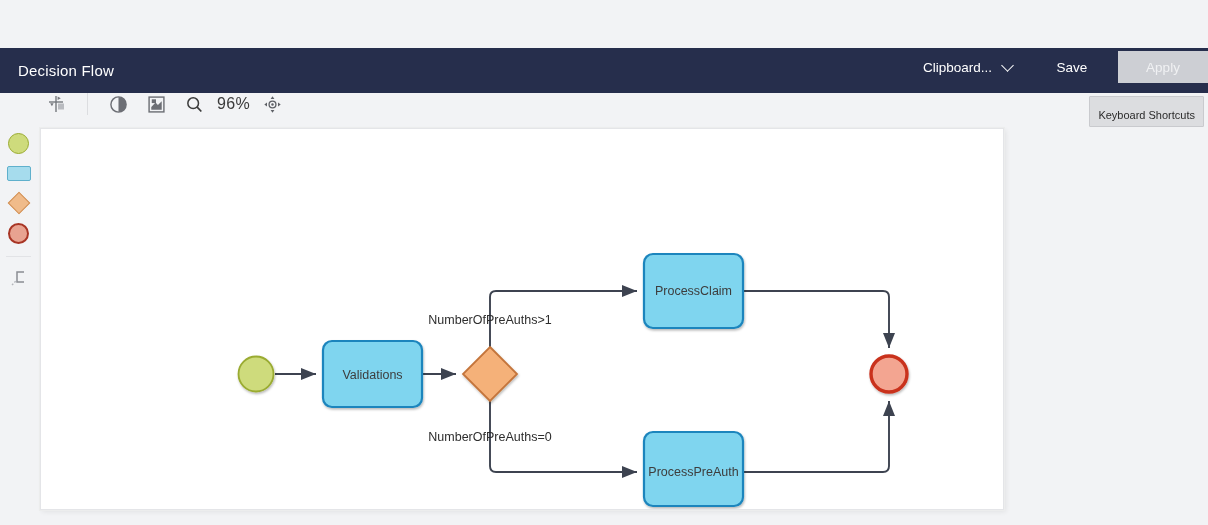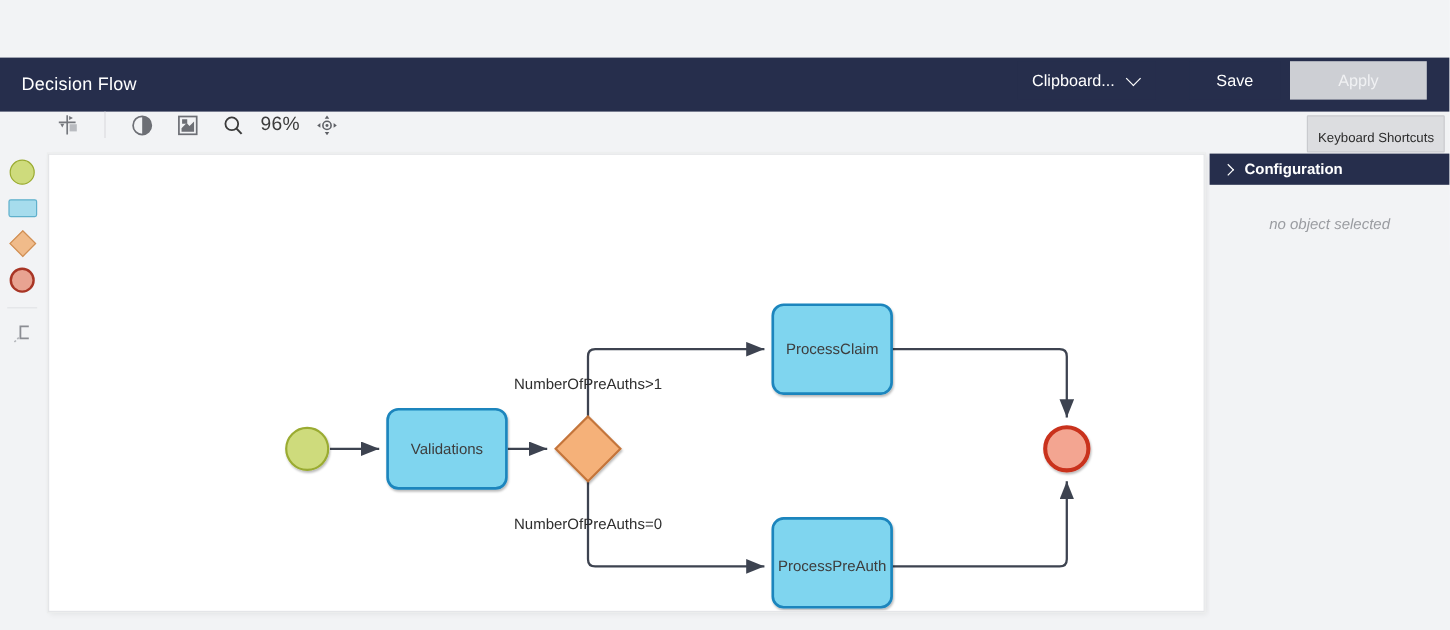--- a/index.html
+++ b/index.html
@@ -29,22 +29,22 @@
   }
 
   
   .actions { position: absolute; right: 0; top: 51px; height: 32px; display: flex; align-items: flex-start; }
   .btn {
     height: 32px; border: none; font-family: "Liberation Sans", sans-serif;
     font-size: 13.5px; cursor: pointer; display: flex; align-items: center;
     justify-content: center; color: #ffffff; background: #262e4c;
   }
   .btn-clipboard { width: 115px; padding-left: 12px; justify-content: space-between; padding-right: 14px; margin-right: 8px; margin-left: 16px; }
-  .btn-save { width: 76px; margin-right: 8px; margin-left: 20px; }
-  .btn-apply { width: 114px; background: #cdcfd4; color: #f0f1f3; cursor: default; margin-right: 19px; }
+  .btn-save { width: 76px; margin-right: 8px; }
+  .btn-apply { width: 90px; background: #cdcfd4; color: #f0f1f3; cursor: default; margin-right: 0; }
   .chev-down {
     width: 9px; height: 9px; border-right: 1.8px solid #ffffff; border-bottom: 1.8px solid #ffffff;
     transform: rotate(45deg); margin-top: -4px;
   }
   .kbd-shortcuts {
     position: absolute; right: 4px; top: 96px;
     background: #dcdde0; color: #2b2b2b; font-size: 11px;
     padding: 12px 8px 5px 8px; border: 1px solid #c9cace; border-radius: 1px;
     white-space: nowrap;
   }
@@ -247,21 +247,14 @@
         <rect x="603" y="303" width="99" height="74" rx="9" ry="9" fill="#7fd5ef" stroke="#1b85bd" stroke-width="2.2" filter="url(#nshadow)"></rect>
         <text class="node-label" x="652.5" y="347" text-anchor="middle">ProcessPreAuth</text>
       </g>
 
       <g>
         <circle cx="848" cy="245" r="18" fill="#f3a591" stroke="#c9301c" stroke-width="3.4" filter="url(#nshadow)"></circle>
       </g>
     </svg>
   </div>
 
-  <div class="config-panel">
-    <div class="config-header">
-      <span class="chev-right"></span>
-      <span>Configuration</span>
-    </div>
-    <div class="config-empty">no object selected</div>
-  </div>
 
 </div>
 
 </body></html>

